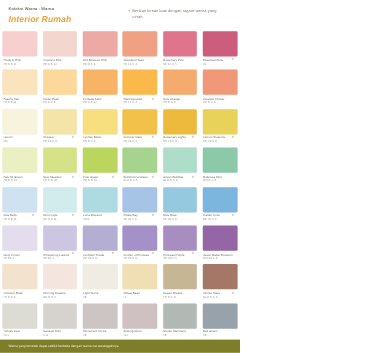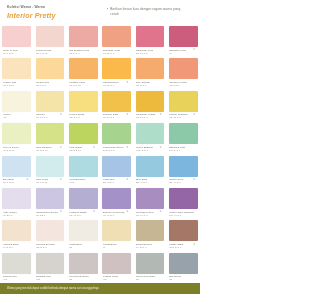--- a/index.html
+++ b/index.html
@@ -59,21 +59,21 @@
   }
 </style>
 </head>
 <body>
 
 <div class="page">
 
   <div class="header">
     <div class="brand">
       <div class="brand-kicker">Koleksi Warna - Warna</div>
-      <div class="brand-title">Interior Pretty</div>
+      <div class="brand-title">Interior Rumah</div>
     </div>
     <div class="tagline">
       <span class="tag-bullet">▪</span>
       <span class="tag-text">Berikan kesan luas dengan ragam warna yang cerah</span>
     </div>
   </div>
 
   <div class="grid" id="grid">
       <div class="row">
         <div class="cell">

